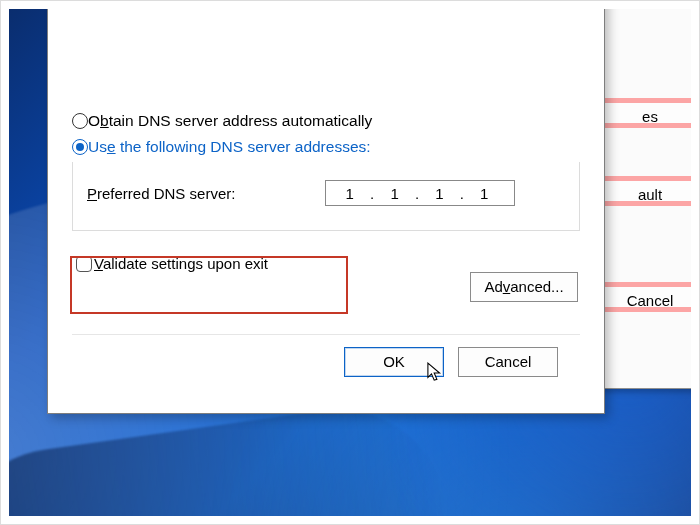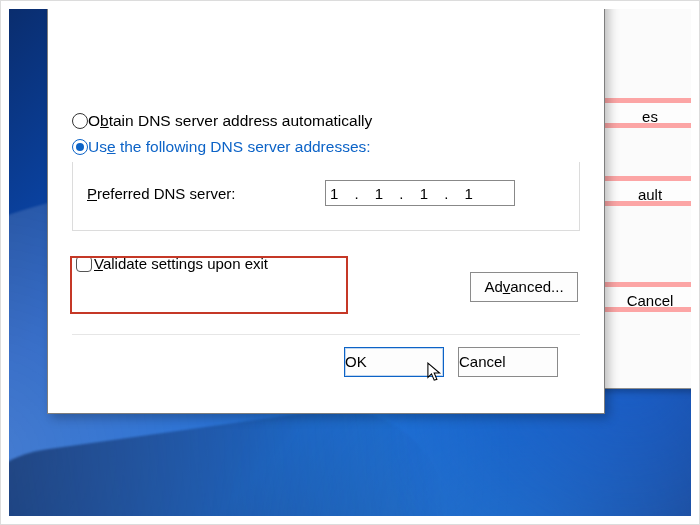--- a/index.html
+++ b/index.html
@@ -117,21 +117,21 @@
     display:inline-block;
   }
   .ip-input {
     width:190px;
     height:26px;
     border:1px solid #888;
     background:#fff;
     font-family:inherit;
     font-size:15px;
     letter-spacing:6px;
-    text-align:left;
+    text-align:center;
     padding:0 4px;
   }
 
   .left-panel {
     position:absolute;
     left:22px;
     top:306px;
     width:278px;
     height:58px;
     border:2px solid #c53826;
@@ -166,20 +166,21 @@
     justify-content:flex-end;
     gap:14px;
     padding:12px 22px 18px 0;
     border-top:1px solid #e6e6e6;
     margin-top:62px;
   }
   .btn {
     width:100px; height:30px;
     background:#fdfdfd;
     border:1px solid #8a8a8a;
+    text-align:center;
     line-height:28px;
     font-size:15px;
     position:relative;
   }
   .btn.default {
     border:1.5px solid #0c63c7;
     box-shadow:0 0 0 1px rgba(12,99,199,0.25) inset;
   }
   .cursor {
     position:absolute;

